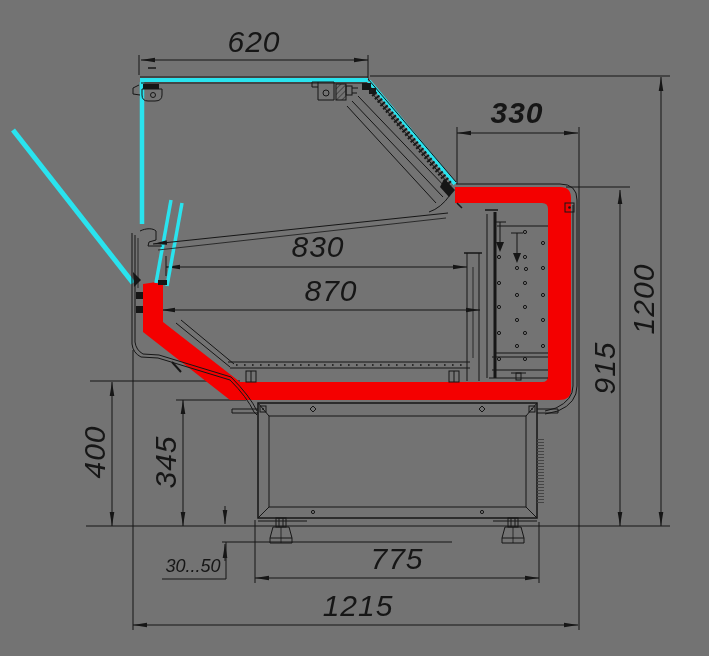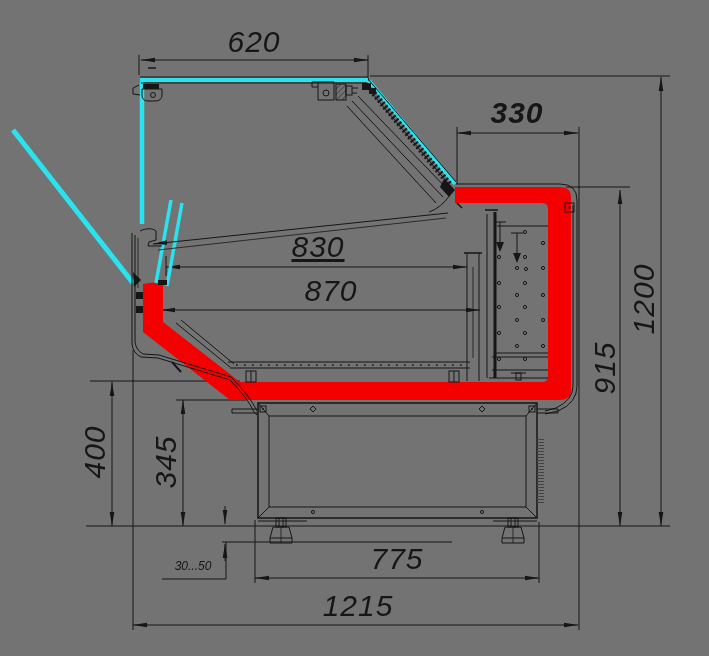--- a/index.html
+++ b/index.html
@@ -11,24 +11,24 @@
   .ln{stroke:var(--line-black,#161616);fill:none;}
   .fl{fill:var(--line-black,#161616);stroke:none;}
   .red{fill:var(--highlight-red,#f40000);stroke:none;}
   .cy{stroke:var(--glass-cyan,#2ae3ee);fill:none;}
   .dim{
     position:absolute;font-style:italic;font-size:30px;line-height:1;
     color:var(--line-black,#1a1a1a);white-space:nowrap;letter-spacing:1px;
     transform:translate(-50%,-50%);
   }
   .dim.rot{transform:translate(-50%,-50%) rotate(-90deg);}
-  .dim.small{font-size:12px;letter-spacing:0;}
+  .dim.small{font-size:18px;letter-spacing:0;}
   #d620{left:254px;top:42px;}
   #d330{left:517px;top:113px;font-weight:bold;}
-  #d830{left:318px;top:247px;text-decoration:underline;}
+  #d830{left:318px;top:247px;}
   #d870{left:331px;top:291px;}
   #d1200{left:644px;top:299px;}
   #d915{left:605px;top:368px;}
   #d400{left:95px;top:452px;}
   #d345{left:166px;top:462px;}
   #d3050{left:193px;top:566px;}
   #d775{left:397px;top:559px;}
   #d1215{left:358px;top:606px;}
 </style>
 </head>

